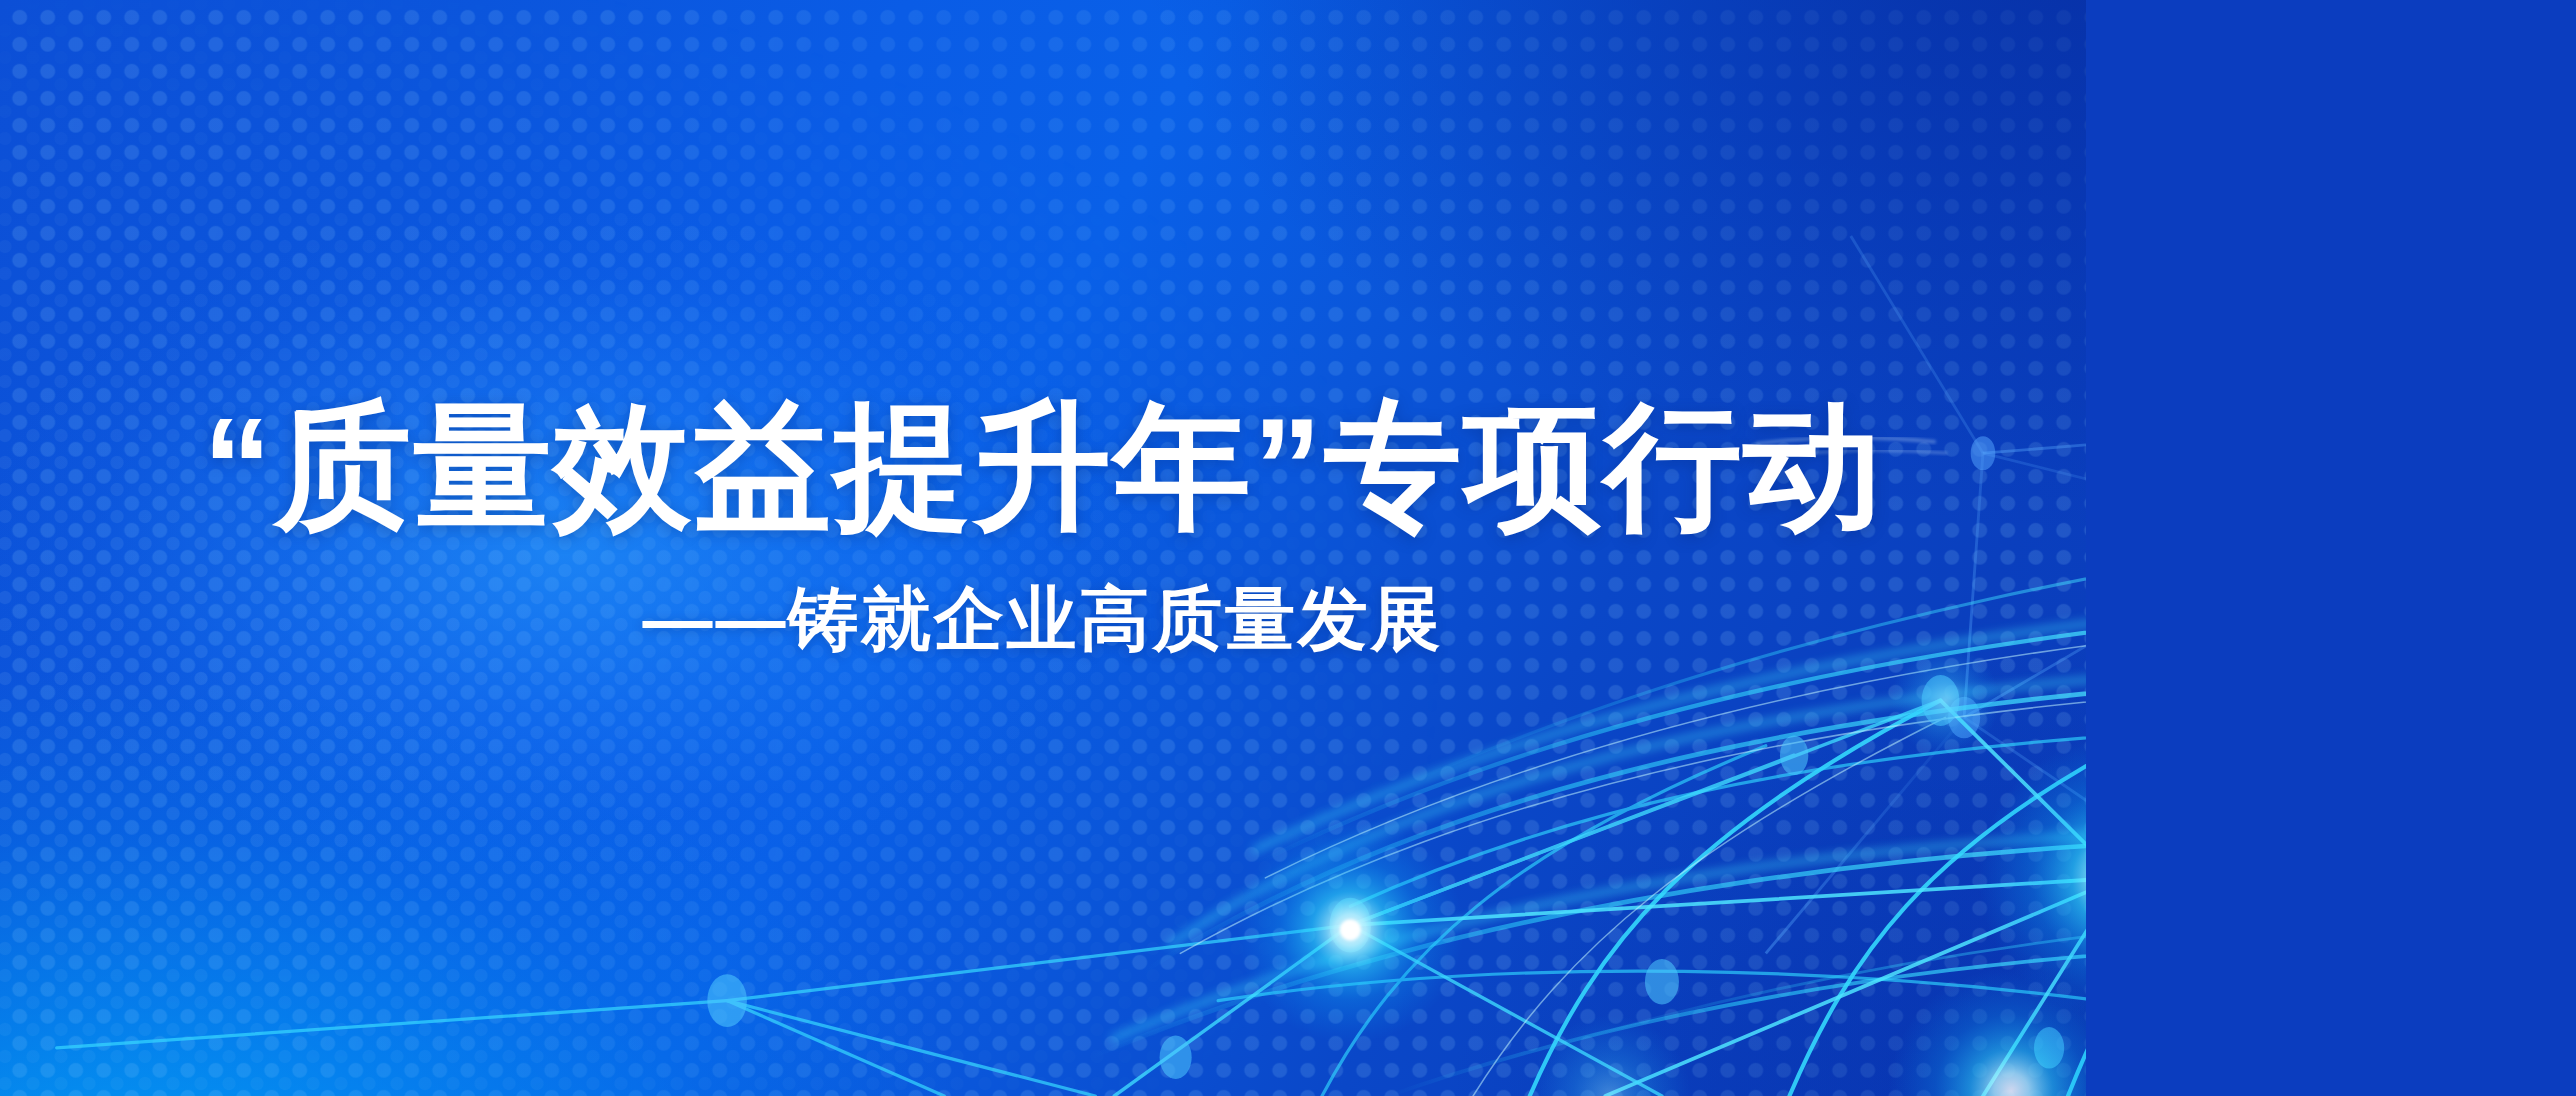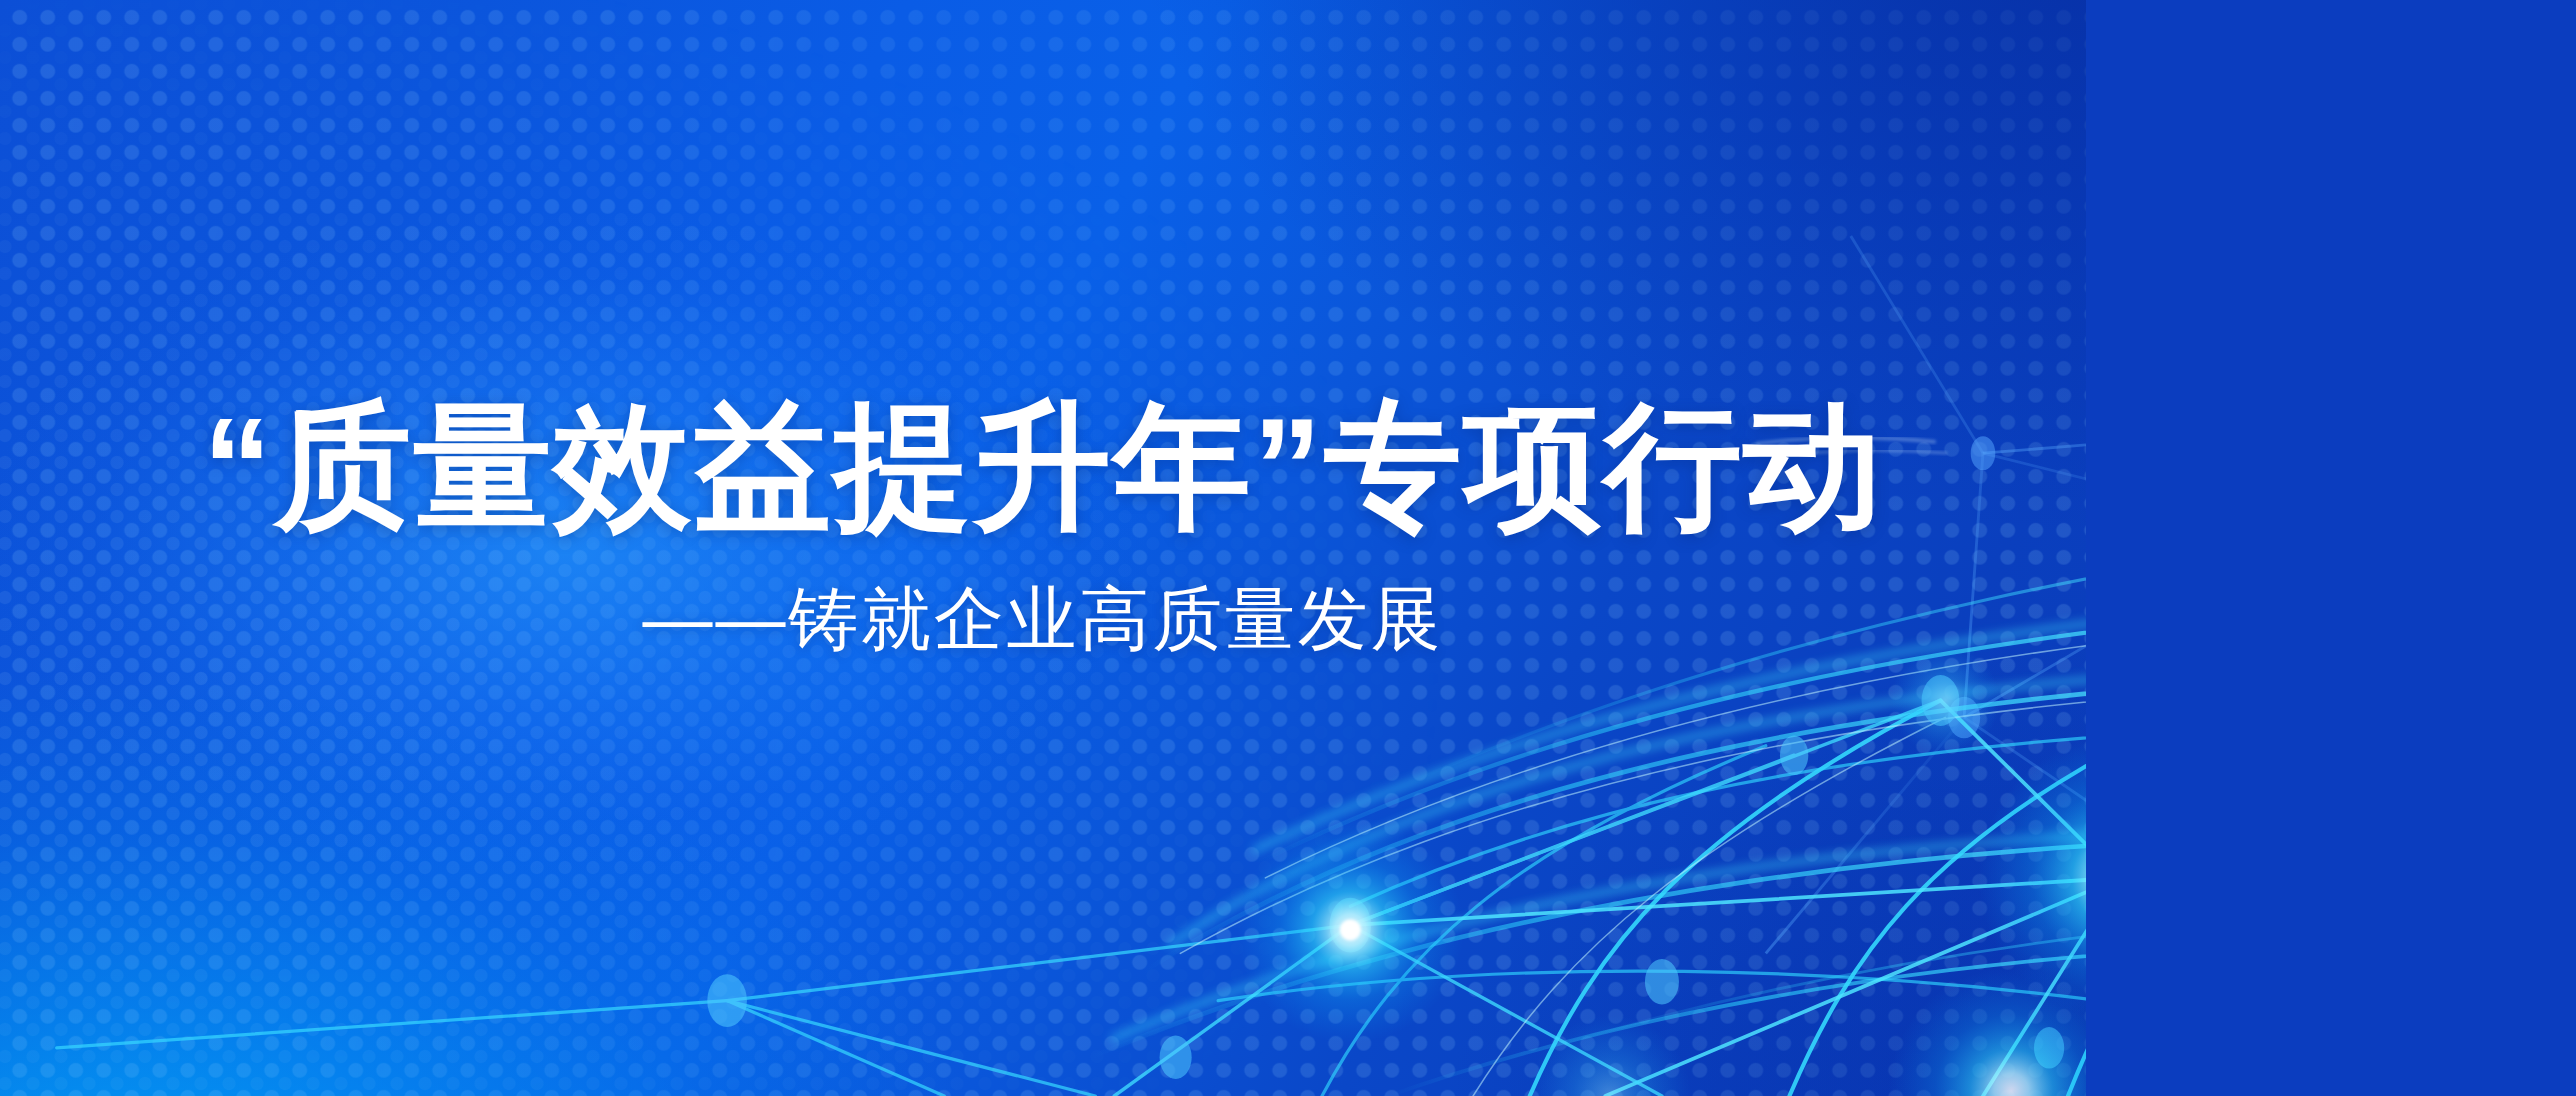--- a/index.html
+++ b/index.html
@@ -105,21 +105,21 @@
     font-weight:bold;
     line-height:1.04;
     letter-spacing:1.9px;
     white-space:nowrap;
     text-shadow:0 2.8px 15px rgba(0,40,120,0.35);
     margin:0;
   }
   .subtitle{
     color:#ffffff;
     font-size:70px;
-    font-weight:normal;
+    font-weight:bold;
     line-height:1.1;
     letter-spacing:2.8px;
     white-space:nowrap;
     margin:42px 0 0 0;
     text-shadow:0 1.9px 11.3px rgba(0,40,120,0.32);
   }
 </style>
 </head>
 <body>
 

